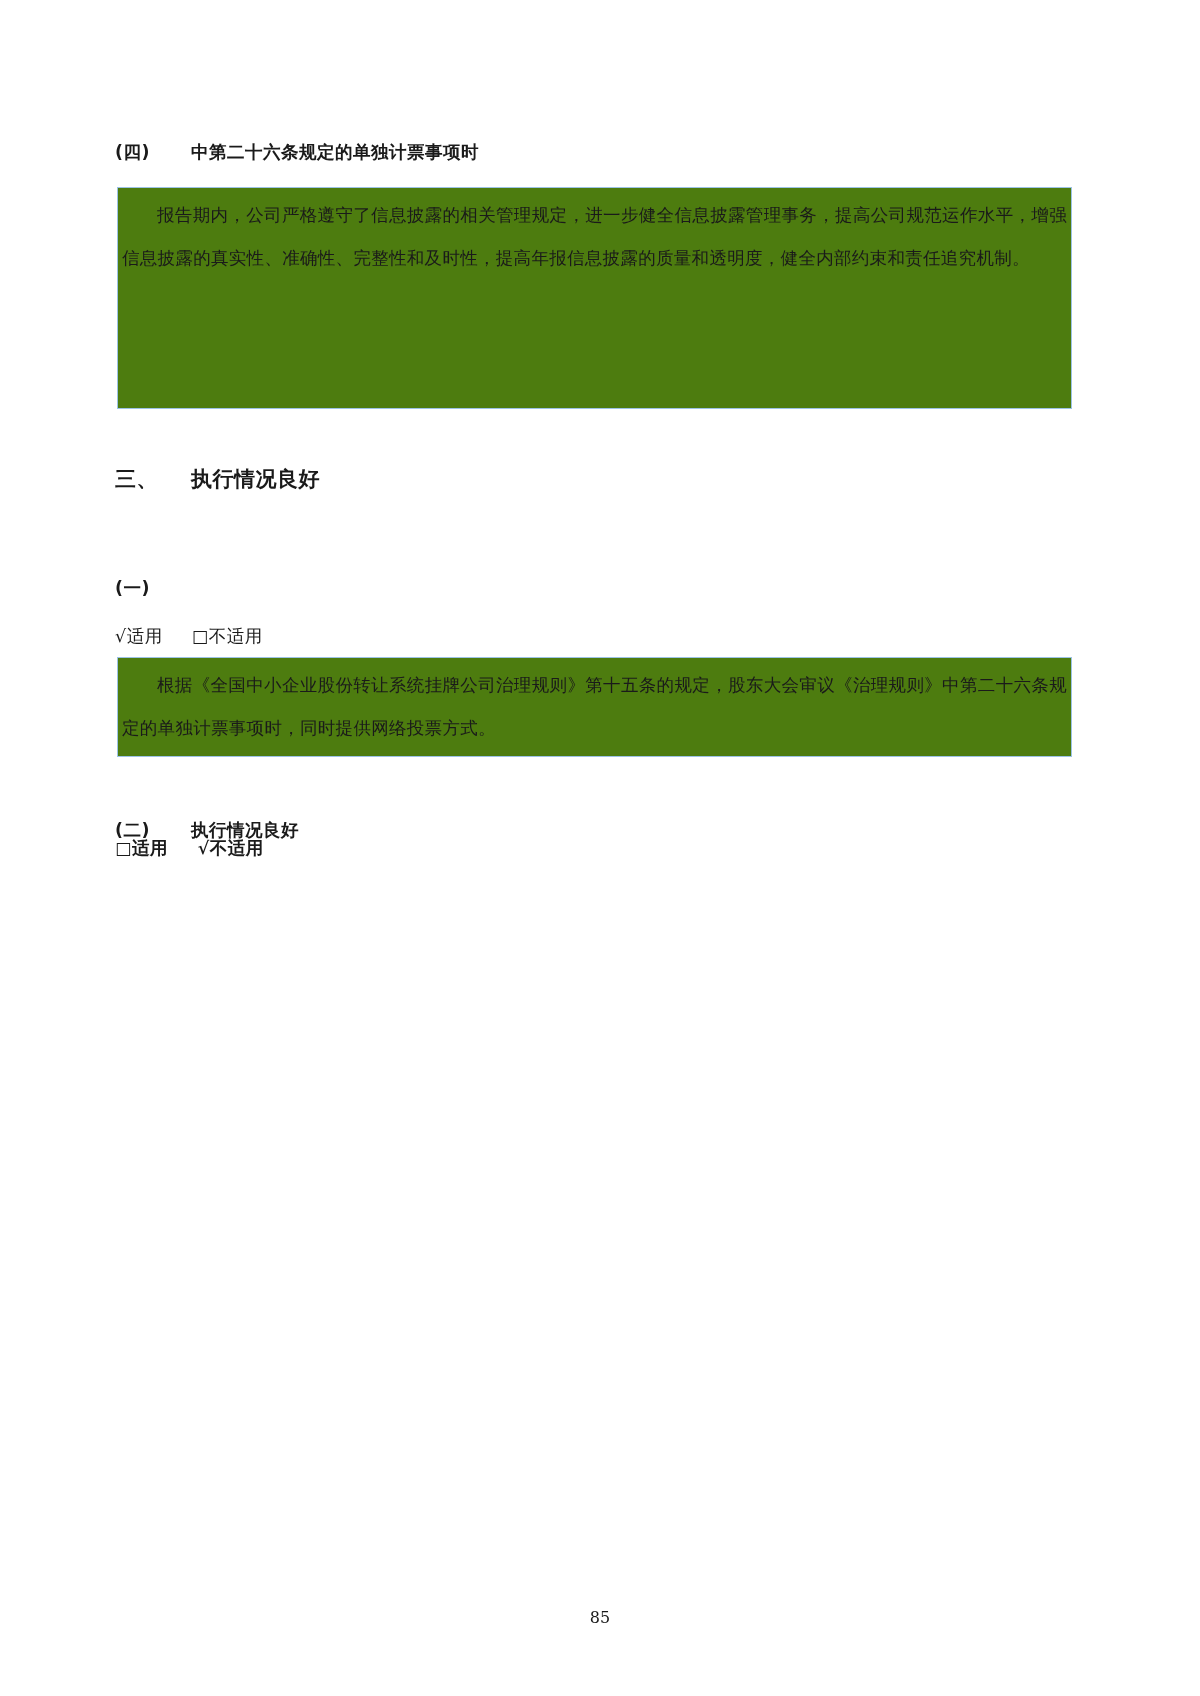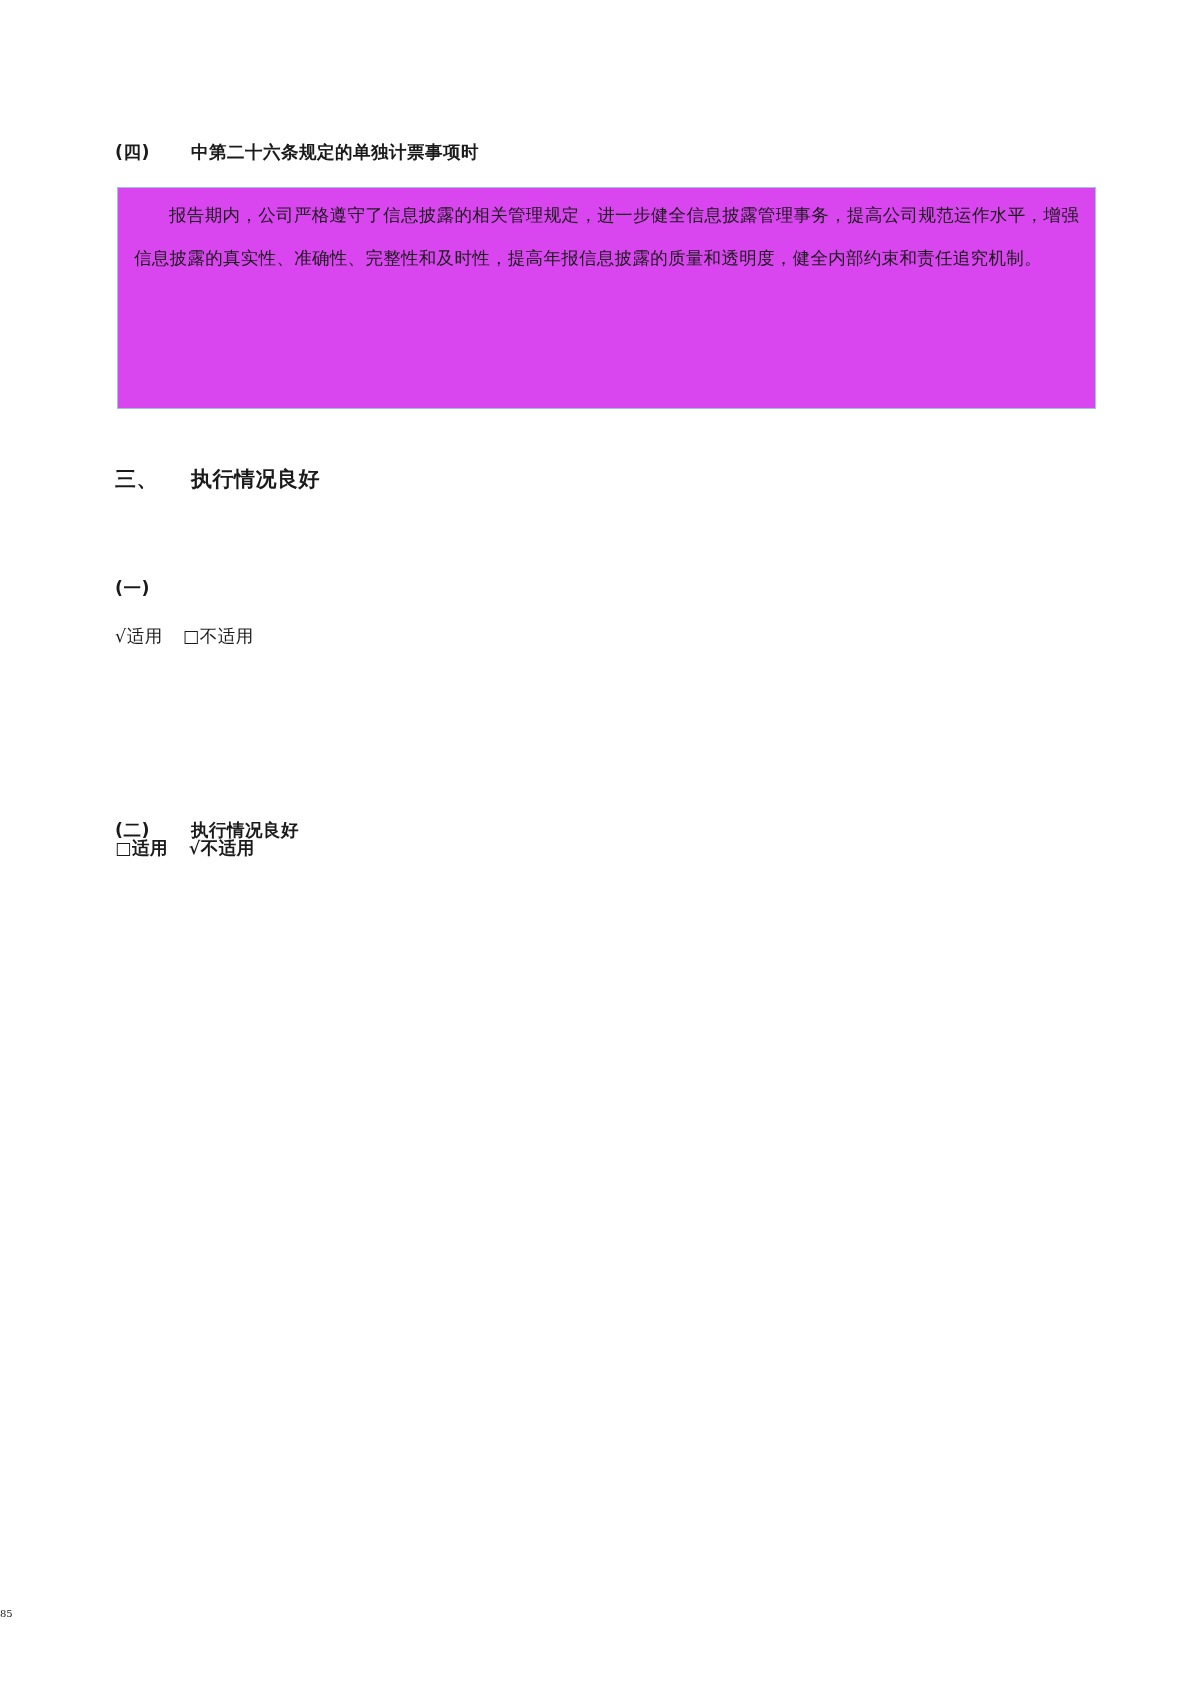--- a/index.html
+++ b/index.html
@@ -36,47 +36,48 @@
   }
   .heading.level1 .label {
     width: 76px;
     flex: 0 0 76px;
   }
   .text-box {
     position: absolute;
     left: 117px;
     width: 945px;
     border: 1px solid var(--box-border, #9CC3E6);
-    background: #d946ef;
-    padding: 6px 16px;
+    background: #4d7c0f;
+    padding: 6px 4px;
     box-sizing: content-box;
   }
   .text-box p {
     margin: 0;
     font-size: 17.5px;
     line-height: 43px;
     text-align: justify;
     text-indent: 2em;
     letter-spacing: 0.3px;
   }
   .applicability {
     position: absolute;
     left: 115px;
     font-size: 17.5px;
     white-space: nowrap;
     letter-spacing: 0.5px;
   }
   .applicability .opt-first {
-    margin-right: 14px;
+    margin-right: 23px;
   }
   .page-number {
     position: absolute;
     left: 0;
     width: 100%;
-    font-size: 10px;
+    text-align: center;
+    font-size: 16px;
     top: 1608px;
   }
 </style>
 </head>
 <body style="color: rgb(26, 26, 26);">
 
 <div class="page">
 
   <div class="heading" style="top: 140px;">
     <span class="label">(四)</span>
@@ -94,20 +95,23 @@
 
   <div class="heading" style="top: 576px;">
     <span class="label">(一)</span>
   </div>
 
   <div class="applicability" style="top: 624px;">
     <span class="opt-first">√适用</span>
     <span>□不适用</span>
   </div>
 
+  <div class="text-box" style="top: 657px; min-height: 76px;">
+    <p>根据《全国中小企业股份转让系统挂牌公司治理规则》第十五条的规定，股东大会审议《治理规则》中第二十六条规定的单独计票事项时，同时提供网络投票方式。</p>
+  </div>
 
   <div class="heading" style="top: 818px;">
     <span class="label">(二)</span>
     <span class="title">执行情况良好</span>
   </div>
 
   <div class="applicability" style="top: 836px; font-weight: bold;">
     <span class="opt-first">□适用</span>
     <span>√不适用</span>
   </div>

